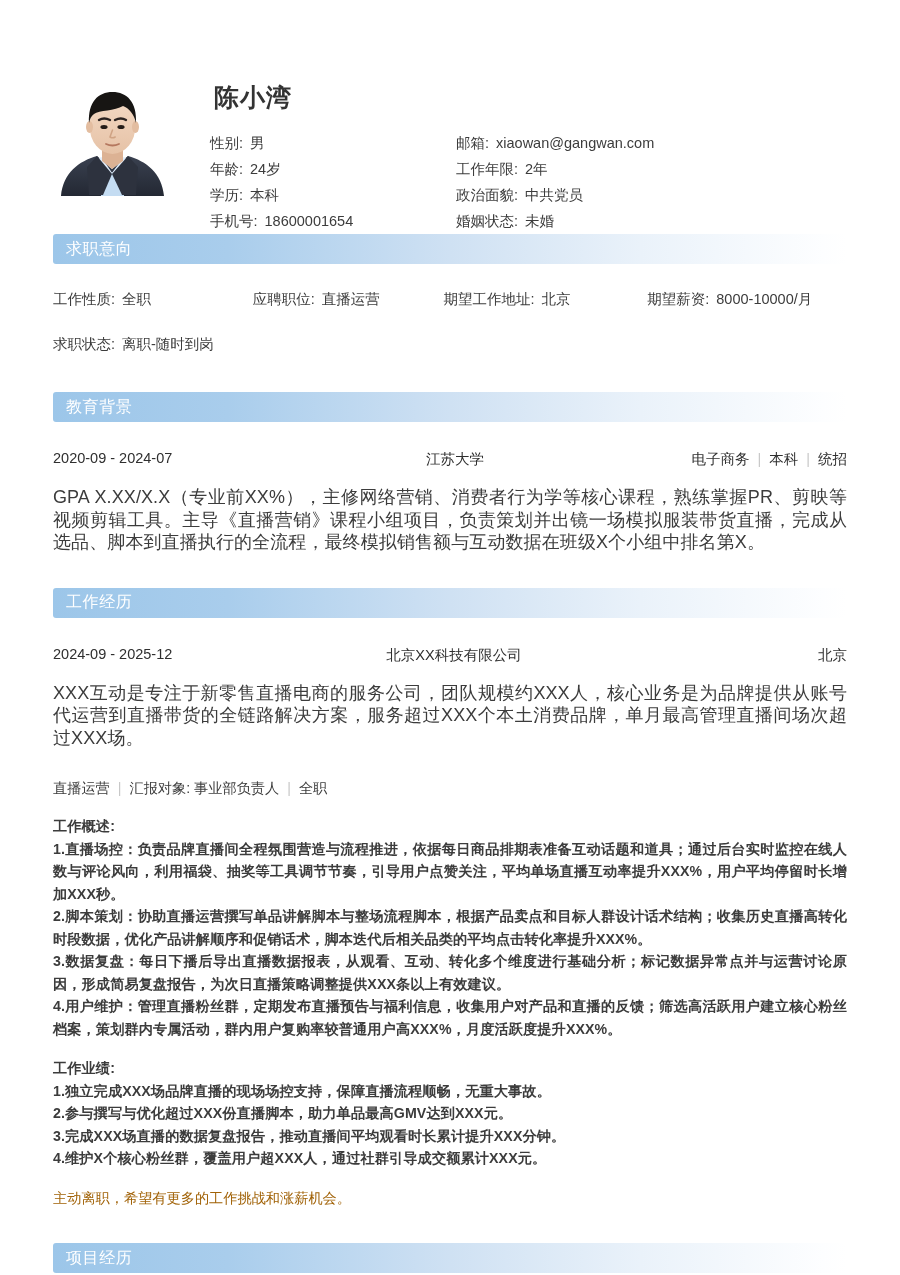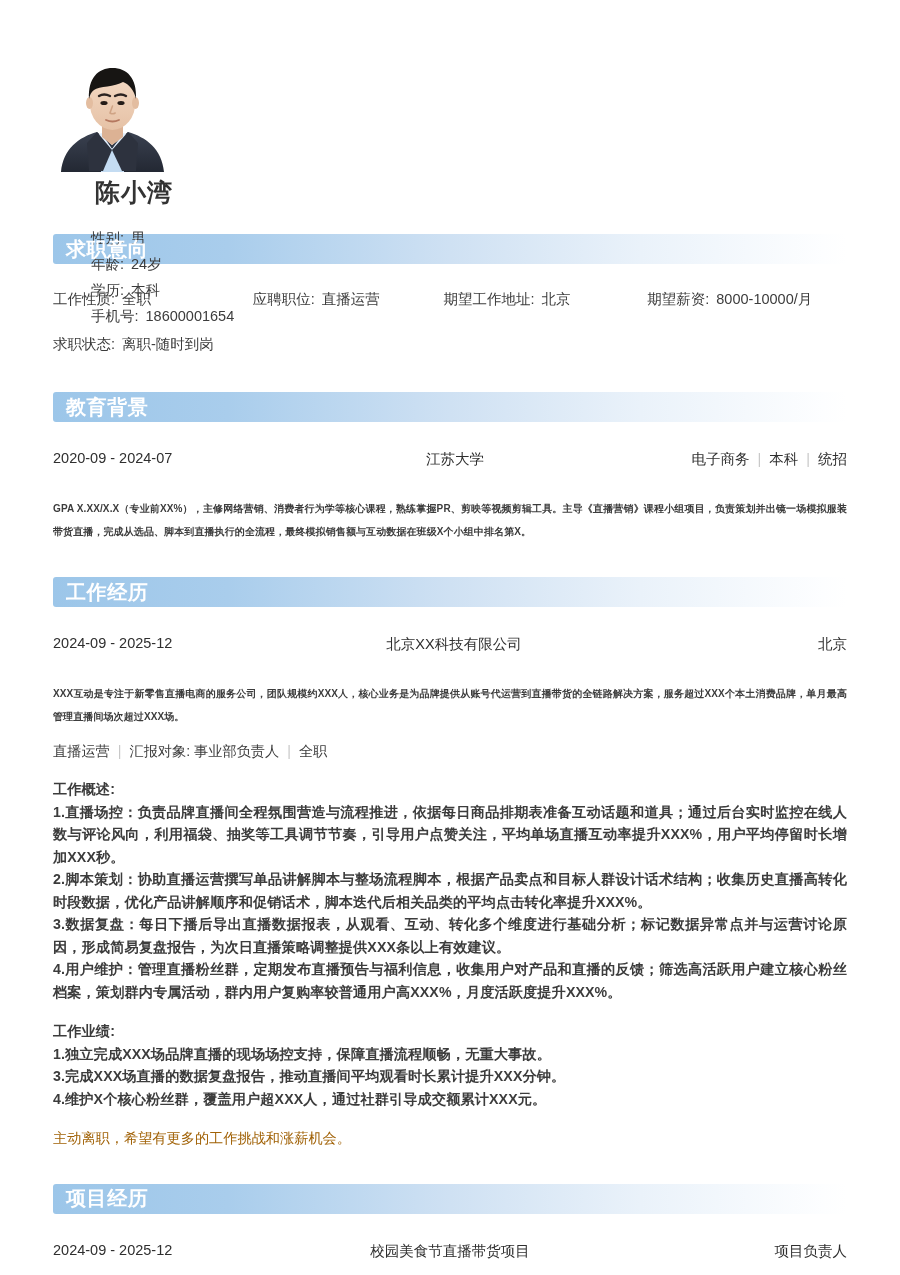--- a/index.html
+++ b/index.html
@@ -15,23 +15,22 @@
     width: 900px;
     height: 1275px;
     background: #fff;
     padding: 0 53px;
   }
 
   
   .header {
     display: flex;
     align-items: flex-start;
-    padding-top: 57px;
+    padding-top: 81px;
     height: 200px;
-    flex-direction: column;
   }
   .photo {
     width: 119px;
     height: 115px;
     flex: 0 0 119px;
     position: relative;
     overflow: hidden;
     background: #ffffff;
   }
   .photo svg { display: block; width: 119px; height: 115px; }
@@ -70,22 +69,22 @@
     height: 30px;
     background: linear-gradient(to right, #9cc6e9 0%, #a9cdec 22%, #cfe1f3 50%, #eaf2fa 74%, #fdfeff 97%, #ffffff 100%);
     border-radius: 3px;
     display: flex;
     align-items: center;
     padding-left: 13px;
     margin-top: 34px;
   }
   .section-title {
     color: #ffffff;
-    font-size: 20px;
-    font-weight: bold;
+    font-size: 16px;
+    font-weight: normal;
     letter-spacing: 0.6px;
   }
 
   
   .intent-wrap { padding-top: 21px; }
   .intent-row {
     display: flex;
     font-size: 14.5px;
     color: #3c3c3c;
     line-height: 28px;
@@ -116,32 +115,31 @@
   .eh-right { position: absolute; right: 0; top: 0; white-space: nowrap; }
   .eh-right .sep {
     color: #c8c8c8;
     padding: 0 8px;
     font-weight: 300;
   }
   .edu-center { padding-left: 10px; }
   .work-center { padding-left: 8px; }
 
   .para {
-    font-size: 10px;
+    font-size: 18px;
     color: #3c3c3c;
     line-height: 22.5px;
-    margin-top: 24px;
+    margin-top: 12px;
     text-align: justify;
     letter-spacing: 0.1px;
-    font-weight: bold;
   }
   .meta-line {
     font-size: 14.2px;
     color: #3c3c3c;
-    margin-top: 14px;
+    margin-top: 30px;
     white-space: nowrap;
   }
   .meta-line .sep {
     color: #c8c8c8;
     padding: 0 8px;
     font-weight: 300;
   }
   .block {
     font-size: 14.2px;
     color: #3c3c3c;
@@ -224,20 +222,38 @@
           </div>
           <div class="info-row">
             <span class="info-label">学历:</span>
             <span class="info-value">本科</span>
           </div>
           <div class="info-row">
             <span class="info-label">手机号:</span>
             <span class="info-value">18600001654</span>
           </div>
         </div>
+        <div class="info-col right">
+          <div class="info-row">
+            <span class="info-label">邮箱:</span>
+            <span class="info-value">xiaowan@gangwan.com</span>
+          </div>
+          <div class="info-row">
+            <span class="info-label">工作年限:</span>
+            <span class="info-value">2年</span>
+          </div>
+          <div class="info-row">
+            <span class="info-label">政治面貌:</span>
+            <span class="info-value">中共党员</span>
+          </div>
+          <div class="info-row">
+            <span class="info-label">婚姻状态:</span>
+            <span class="info-value">未婚</span>
+          </div>
+        </div>
       </div>
     </div>
   </div>
 
   <div class="section-bar">
     <span class="section-title">求职意向</span>
   </div>
   <div class="intent-wrap">
     <div class="intent-row">
       <div class="intent-cell c1">
@@ -295,20 +311,21 @@
     <div class="block">
       <span class="ln">工作概述:</span>
       <span>1.直播场控：负责品牌直播间全程氛围营造与流程推进，依据每日商品排期表准备互动话题和道具；通过后台实时监控在线人数与评论风向，利用福袋、抽奖等工具调节节奏，引导用户点赞关注，平均单场直播互动率提升XXX%，用户平均停留时长增加XXX秒。</span>
       <span class="ln">2.脚本策划：协助直播运营撰写单品讲解脚本与整场流程脚本，根据产品卖点和目标人群设计话术结构；收集历史直播高转化时段数据，优化产品讲解顺序和促销话术，脚本迭代后相关品类的平均点击转化率提升XXX%。</span>
       <span class="ln">3.数据复盘：每日下播后导出直播数据报表，从观看、互动、转化多个维度进行基础分析；标记数据异常点并与运营讨论原因，形成简易复盘报告，为次日直播策略调整提供XXX条以上有效建议。</span>
       <span class="ln">4.用户维护：管理直播粉丝群，定期发布直播预告与福利信息，收集用户对产品和直播的反馈；筛选高活跃用户建立核心粉丝档案，策划群内专属活动，群内用户复购率较普通用户高XXX%，月度活跃度提升XXX%。</span>
     </div>
     <div class="block">
       <span class="ln">工作业绩:</span>
       <span class="ln">1.独立完成XXX场品牌直播的现场场控支持，保障直播流程顺畅，无重大事故。</span>
+      <span class="ln">2.参与撰写与优化超过XXX份直播脚本，助力单品最高GMV达到XXX元。</span>
       <span class="ln">3.完成XXX场直播的数据复盘报告，推动直播间平均观看时长累计提升XXX分钟。</span>
       <span class="ln">4.维护X个核心粉丝群，覆盖用户超XXX人，通过社群引导成交额累计XXX元。</span>
     </div>
     <div class="tail">主动离职，希望有更多的工作挑战和涨薪机会。</div>
   </div>
 
   <div class="section-bar">
     <span class="section-title">项目经历</span>
   </div>
   <div class="entry">

